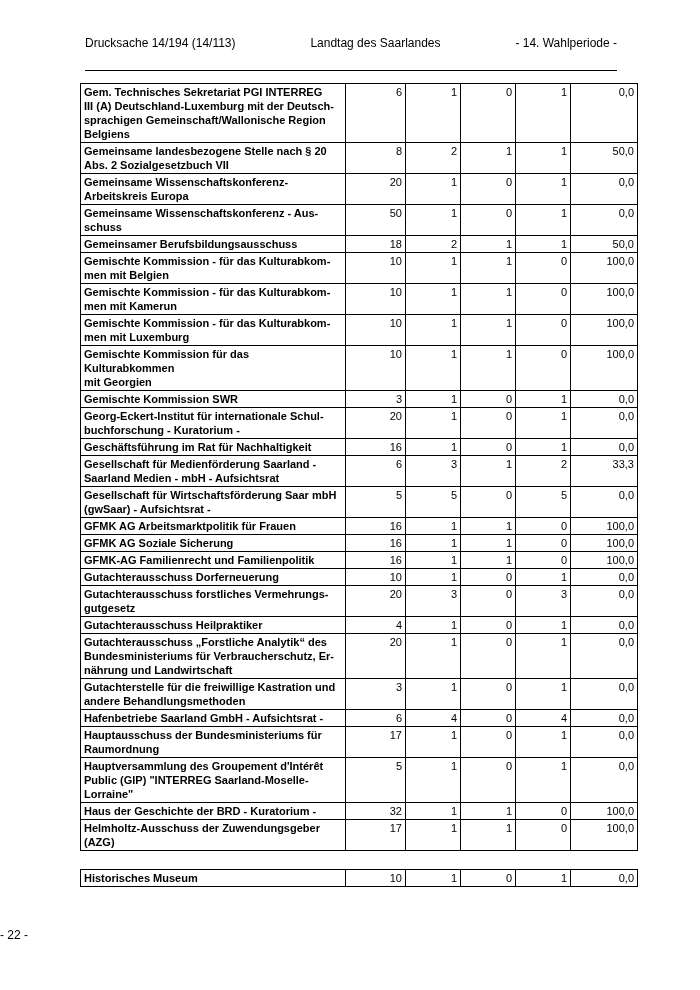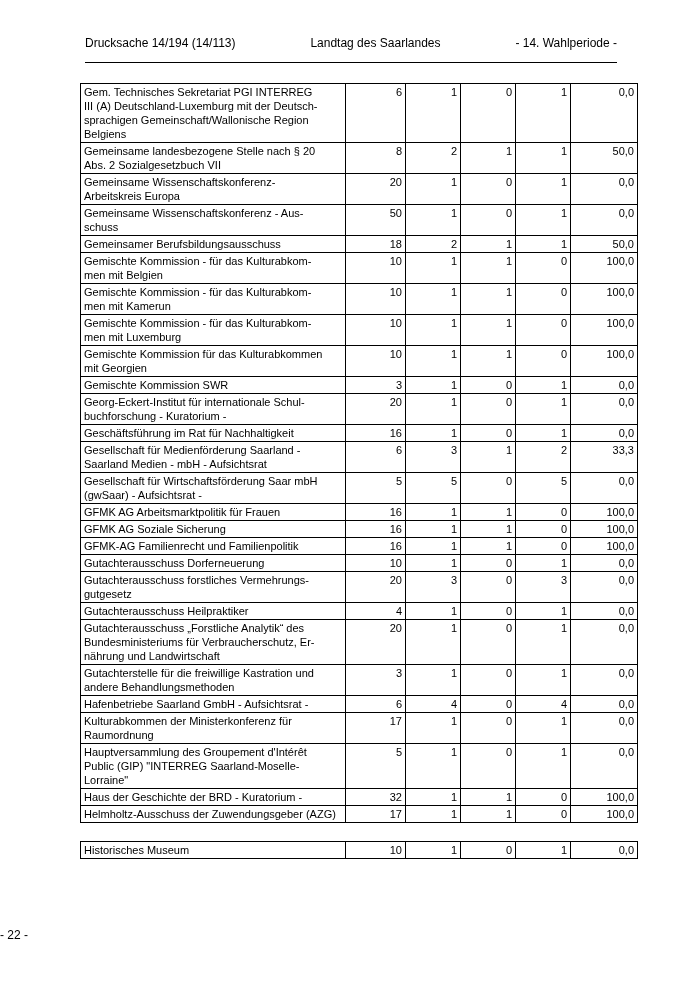--- a/index.html
+++ b/index.html
@@ -13,42 +13,42 @@
     overflow: hidden;
   }
   .page-header {
     position: absolute;
     left: 85px;
     top: 36px;
     width: 532px;
     display: flex;
     justify-content: space-between;
     font-size: 12px;
-    padding-bottom: 12px;
+    padding-bottom: 20px;
     border-bottom: 1px solid #000;
   }
   .table-wrap {
     position: absolute;
     left: 80px;
     top: 83px;
     width: 560px;
   }
   table.committee-table {
     border-collapse: collapse;
     table-layout: fixed;
     width: 557px;
     font-size: 11px;
     line-height: 14px;
   }
   table.committee-table td {
     border: 1px solid #000;
     vertical-align: top;
     padding: 1px 3px;
   }
-  td.cell-name { white-space: pre-line; overflow: hidden; }
+  td.cell-name { white-space: pre-line; overflow: hidden; font-weight: bold; }
   td.cell-num { text-align: right; }
   .table-gap { height: 18px; }
   .page-footer {
     position: absolute;
     left: 0;
     top: 928px;
     width: 700px;
     text-align: left;
     font-size: 12px;
   }
@@ -268,21 +268,21 @@
         </tr>
         <tr>
           <td class="cell-name">Hafenbetriebe Saarland GmbH - Aufsichtsrat -</td>
           <td class="cell-num">6</td>
           <td class="cell-num">4</td>
           <td class="cell-num">0</td>
           <td class="cell-num">4</td>
           <td class="cell-num">0,0</td>
         </tr>
         <tr>
-          <td class="cell-name">Kulturabkommen der Ministerkonferenz für
+          <td class="cell-name">Hauptausschuss der Bundesministeriums für
 Raumordnung</td>
           <td class="cell-num">17</td>
           <td class="cell-num">1</td>
           <td class="cell-num">0</td>
           <td class="cell-num">1</td>
           <td class="cell-num">0,0</td>
         </tr>
         <tr>
           <td class="cell-name">Hauptversammlung des Groupement d'Intérêt
 Public (GIP) "INTERREG Saarland-Moselle-

